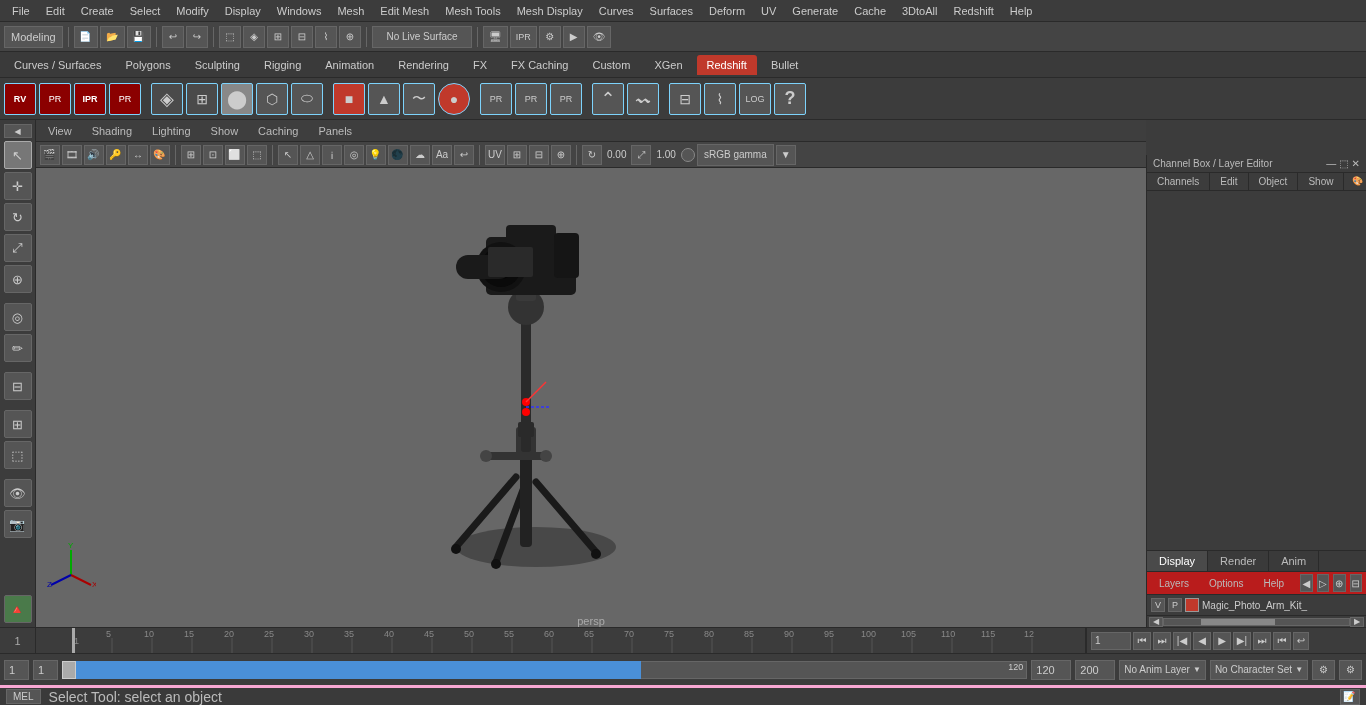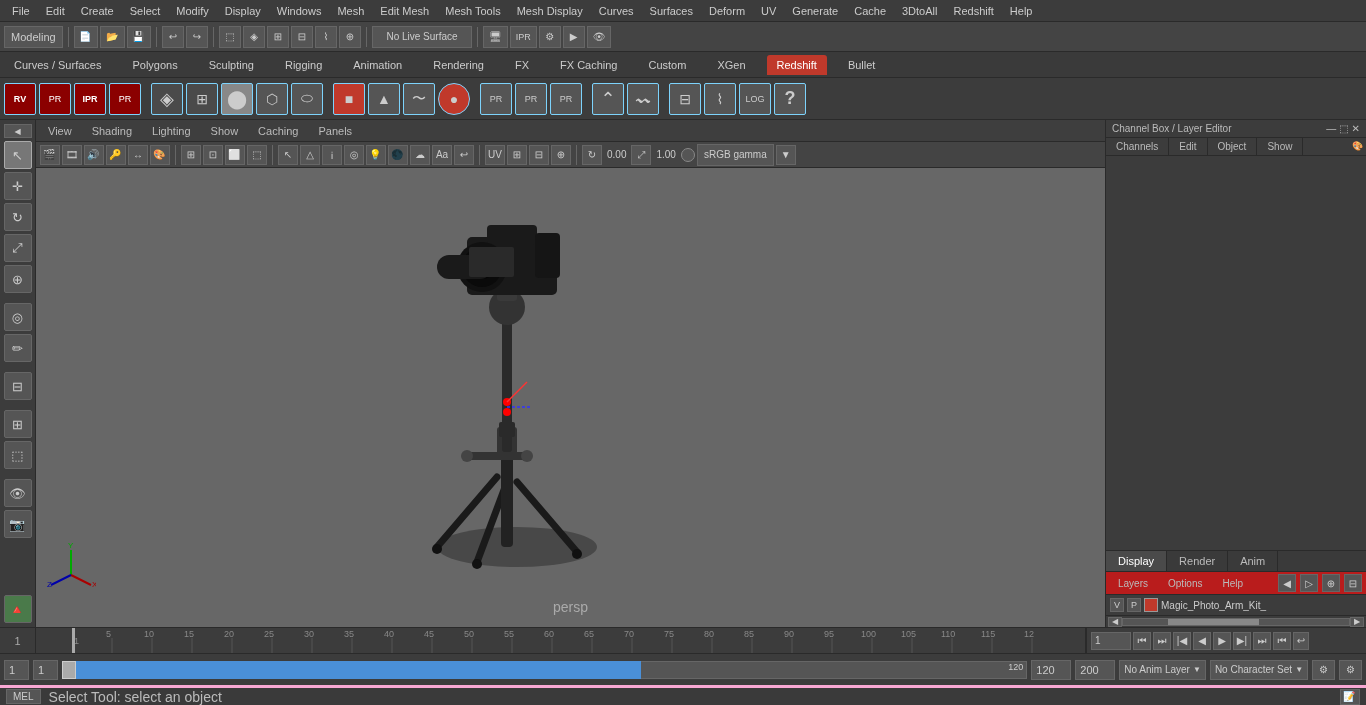--- a/index.html
+++ b/index.html
@@ -67,21 +67,21 @@
     }
 
     
     #tab-bar {
       display: flex;
       align-items: center;
       background: #3a3a3a;
       height: 26px;
       border-bottom: 1px solid #2a2a2a;
       padding: 0 4px;
-      gap: 11px;
+      gap: 4px;
     }
     .tab-item {
       padding: 4px 10px;
       cursor: pointer;
       font-size: 11px;
       color: #ccc;
       border-radius: 3px 3px 0 0;
       white-space: nowrap;
     }
     .tab-item.active {
@@ -156,42 +156,43 @@
       border-bottom: 1px solid #2a2a2a;
     }
     #viewport-canvas {
       flex: 1;
       background: #676767;
       position: relative;
       overflow: hidden;
     }
     .viewport-label {
       position: absolute;
-      bottom: 12px;
+      bottom: 0;
       left: 50%;
       transform: translateX(-50%);
       color: #aaa;
-      font-size: 14px;
+      font-size: 11px;
     }
 
     
     #scene-object {
       position: absolute;
       top: 50%;
       left: 45%;
       transform: translate(-50%, -50%);
     }
 
     
     #right-panel {
-      width: 261px;
+      width: 220px;
       background: #3c3c3c;
       border-left: 1px solid #2a2a2a;
       display: flex;
       flex-direction: column;
+      margin-top: 35px;
     }
     #channel-box-header {
       display: flex;
       align-items: center;
       justify-content: space-between;
       background: #3c3c3c;
       padding: 3px 6px;
       border-bottom: 1px solid #2a2a2a;
       font-size: 10px;
       color: #bbb;

